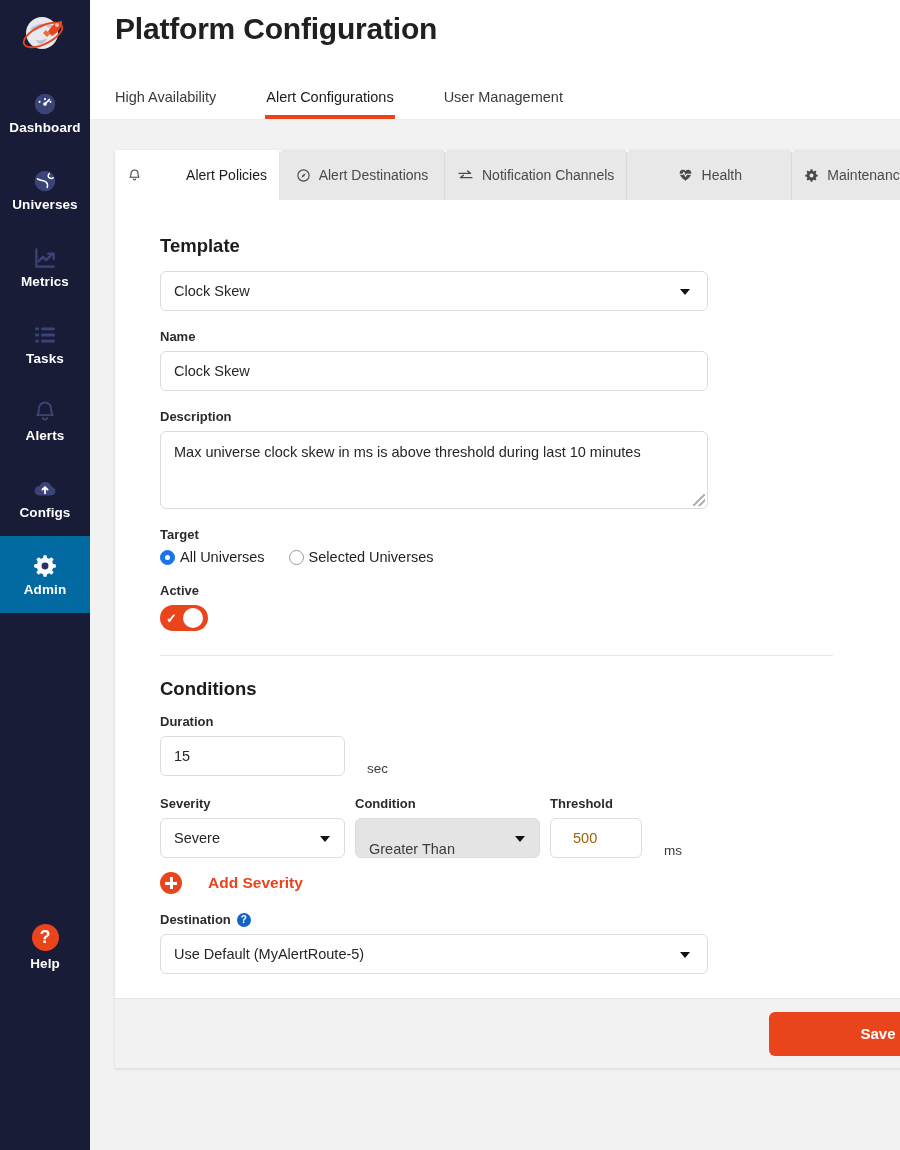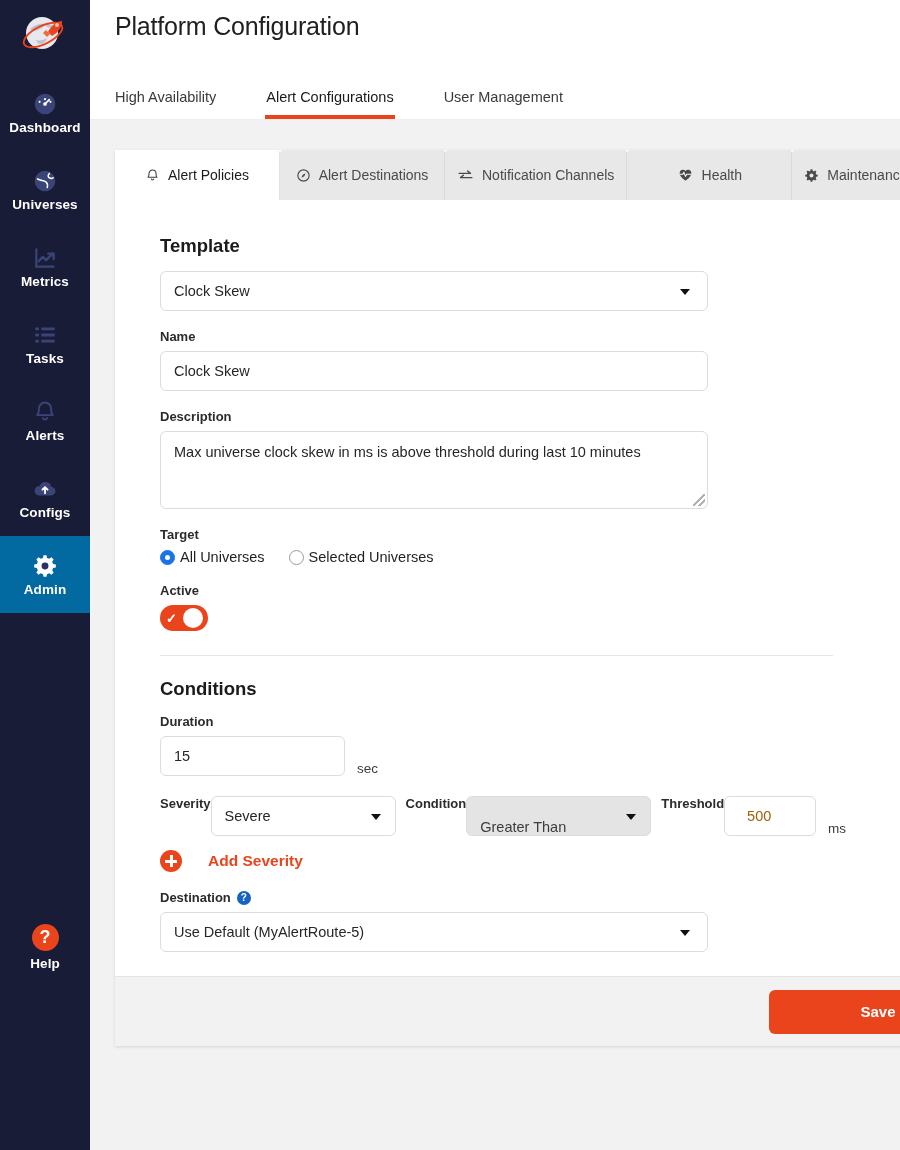--- a/index.html
+++ b/index.html
@@ -71,22 +71,22 @@
   .page-head {
     background: #ffffff;
     padding: 0;
     height: 120px;
     position: relative;
     border-bottom: 1px solid #EDEDED;
   }
   .page-title {
     position: absolute;
     left: 25px; top: 12px;
-    font-size: 25px;
-    font-weight: 400;
+    font-size: 30px;
+    font-weight: 700;
     color: #202020;
     letter-spacing: -.2px;
   }
   .top-tabs {
     position: absolute;
     left: 25px; bottom: 0;
     display: flex; align-items: flex-end;
     gap: 14px;
   }
   .top-tab {
@@ -133,20 +133,21 @@
     border-top-left-radius: 4px;
     border-top-right-radius: 4px;
     text-align: center;
     padding: 0 12px;
   }
   .subtab .st-label { line-height: 1.2; }
   .subtab.active {
     background: #ffffff;
     color: #1b1b1b;
     border-right: 1px solid #E2E2E2;
+    justify-content: space-between;
   }
   .subtab svg { flex: 0 0 auto; }
 
   .form-body {
     background: #ffffff;
     padding: 35px 45px 24px 45px;
   }
 
   .sec-title {
     font-size: 18.5px; font-weight: 700; color: #1b1b1b;
@@ -244,24 +245,24 @@
 
   .num-ctl {
     width: 185px; height: 40px;
     border: 1px solid #DCDCDC; border-radius: 6px;
     padding: 0 13px;
     display: flex; align-items: center;
     font-size: 14.5px; color: #262626;
     background: #fff;
     cursor: text;
   }
-  .unit { font-size: 13.5px; color: #3b3b3b; margin-left: 12px; }
+  .unit { font-size: 13.5px; color: #3b3b3b; margin-left: 22px; }
 
   .row { display: flex; align-items: flex-end; }
-  .col { display: flex; flex-direction: row; }
+  .col { display: flex; flex-direction: column; }
 
   .sel-sm {
     width: 185px; height: 40px;
     border: 1px solid #DCDCDC; border-radius: 6px;
     background: #fff;
     padding: 0 13px;
     display: flex; align-items: center;
     font-size: 14.5px; color: #262626;
     position: relative; cursor: pointer;
   }

